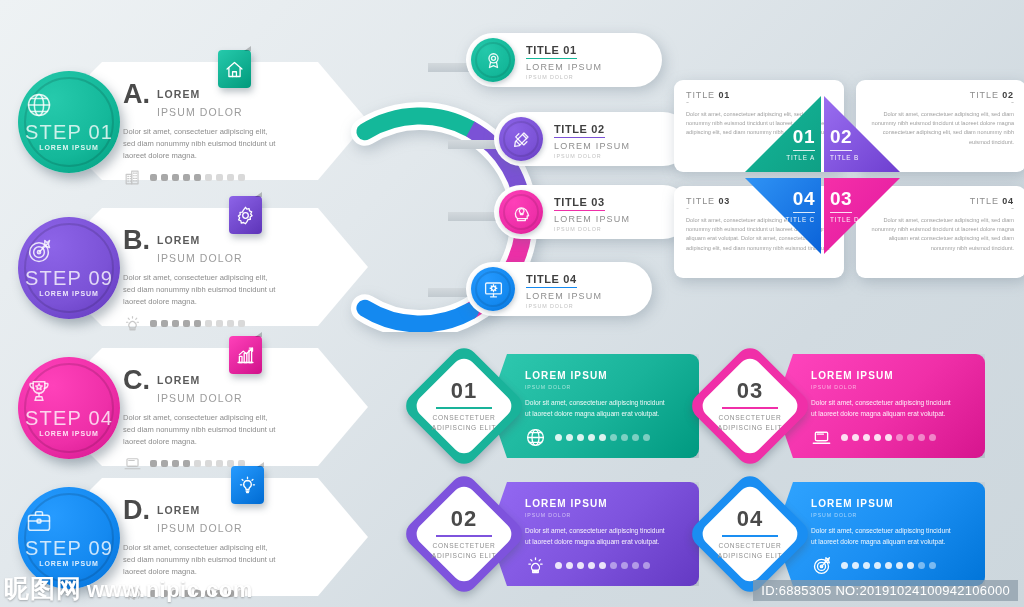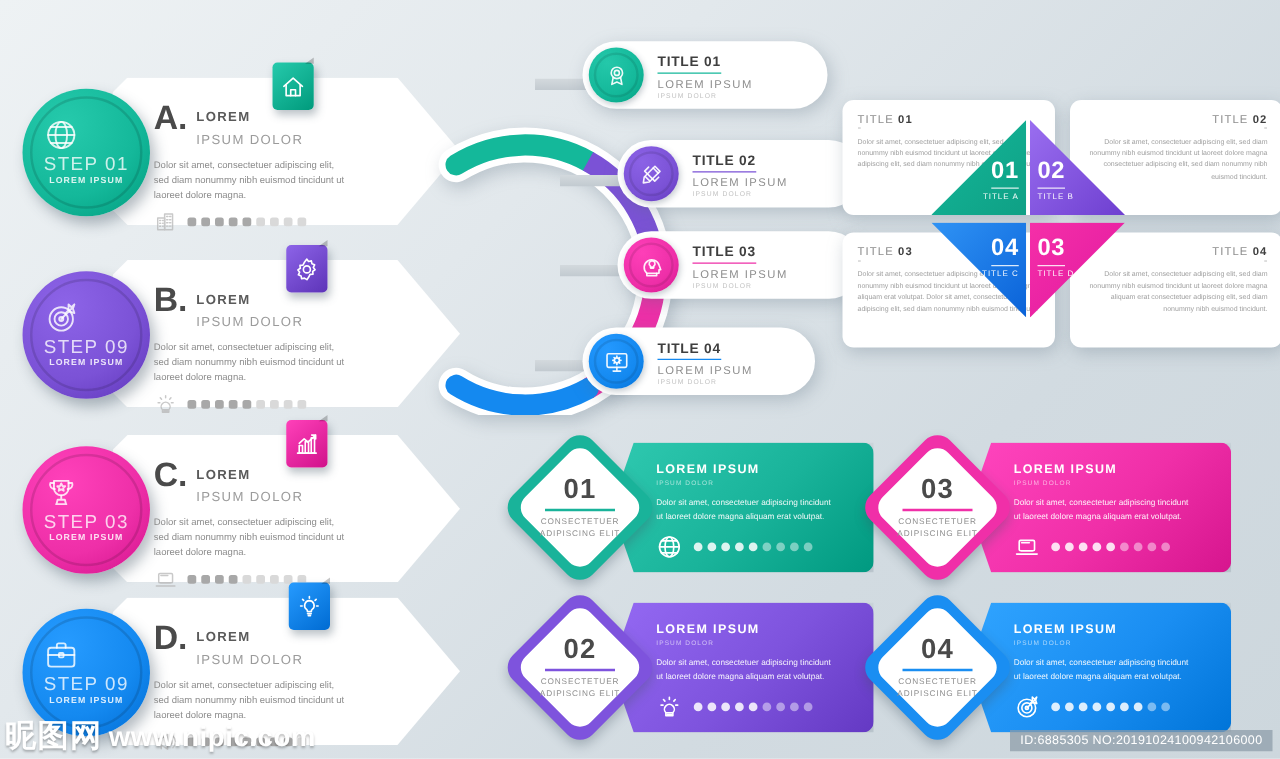--- a/index.html
+++ b/index.html
@@ -32,21 +32,21 @@
   .step-circle .inner-ring {
     position: absolute; inset: 6px; border-radius: 50%;
     border: 2px solid rgba(0,0,0,0.13);
   }
   .step-circle .sc-content {
     position: relative; text-align: center; color: rgba(255,255,255,0.92);
     z-index: 2; margin-top: -2px;
   }
   .step-circle .sc-glyph { display:block; margin: 0 auto 2px; }
   .step-circle .sc-title {
-    font-size: 15px; letter-spacing: 1.2px; color: rgba(255,255,255,0.78);
+    font-size: 20px; letter-spacing: 1.2px; color: rgba(255,255,255,0.78);
     font-weight: 400; line-height: 1.1;
   }
   .step-circle .sc-sub {
     font-size: 7px; letter-spacing: 0.9px; font-weight: 700;
     color: rgba(255,255,255,0.85); margin-top: 1px;
   }
   .step-body { position: absolute; left: 105px; top: 20px; width: 172px; }
   .step-head { display: flex; align-items: flex-start; gap: 7px; }
   .step-letter { font-size: 27px; font-weight: 700; color: #4a4a4a; line-height: 0.95; }
   .step-head-txt { padding-top: 2px; }
@@ -131,21 +131,21 @@
 
   
   .wm {
     position: absolute; left: 4px; bottom: 2px; display: flex; align-items: baseline; gap: 5px;
     color: #ffffff; text-shadow: 0 1px 2px rgba(0,0,0,0.28); pointer-events: none;
   }
   .wm-cn { font-size: 25px; font-weight: 700; letter-spacing: 1px; }
   .wm-url { font-size: 22px; font-weight: 700; letter-spacing: .5px; }
   .idbar {
     position: absolute; right: 6px; bottom: 6px; background: rgba(140,155,168,0.72);
-    color: #fff; font-size: 10px; padding: 3px 8px; letter-spacing: .3px;
+    color: #fff; font-size: 13px; padding: 3px 8px; letter-spacing: .3px;
   }
   svg { display: block; }
 </style>
 </head>
 <body>
 
 <div class="stage">
 
   <div id="steps-module">
       <div class="step-row" style="top: 62px;">
@@ -262,21 +262,21 @@
          <div class="inner-ring"></div>
          <div class="sc-content">
            <span class="sc-glyph">
               <svg width="28" height="28" viewBox="0 0 24 24" aria-hidden="true">
                 <path d="M7 4h10v5a5 5 0 0 1-10 0z" fill="none" stroke="rgba(255,255,255,0.82)" stroke-width="1.3" stroke-linecap="round" stroke-linejoin="round"></path>
                 <path d="M7 5.5H4.5A3 3 0 0 0 7.6 9.6M17 5.5h2.5a3 3 0 0 1-3.1 4.1" fill="none" stroke="rgba(255,255,255,0.82)" stroke-width="1.3" stroke-linecap="round" stroke-linejoin="round"></path>
                 <path d="M12 14v3M8.5 20h7M9.5 17h5l.8 3h-6.6z" fill="none" stroke="rgba(255,255,255,0.82)" stroke-width="1.3" stroke-linecap="round" stroke-linejoin="round"></path>
                 <path d="M12 5.8l.8 1.7 1.9.2-1.4 1.3.4 1.8-1.7-.9-1.7.9.4-1.8L9.3 7.7l1.9-.2z" fill="none" stroke="rgba(255,255,255,0.82)" stroke-width="1.3" stroke-linecap="round" stroke-linejoin="round"></path>
               </svg>
             </span>
-           <div class="sc-title">STEP 03</div>
+           <div class="sc-title">STEP 04</div>
            <div class="sc-sub">LOREM IPSUM</div>
          </div>
        </div>
        <div class="step-body">
          <div class="step-head">
            <span class="step-letter">C.</span>
            <span class="step-head-txt">
              <span class="step-h1">LOREM</span><br>
              <span class="step-h2">IPSUM DOLOR</span>
            </span>

